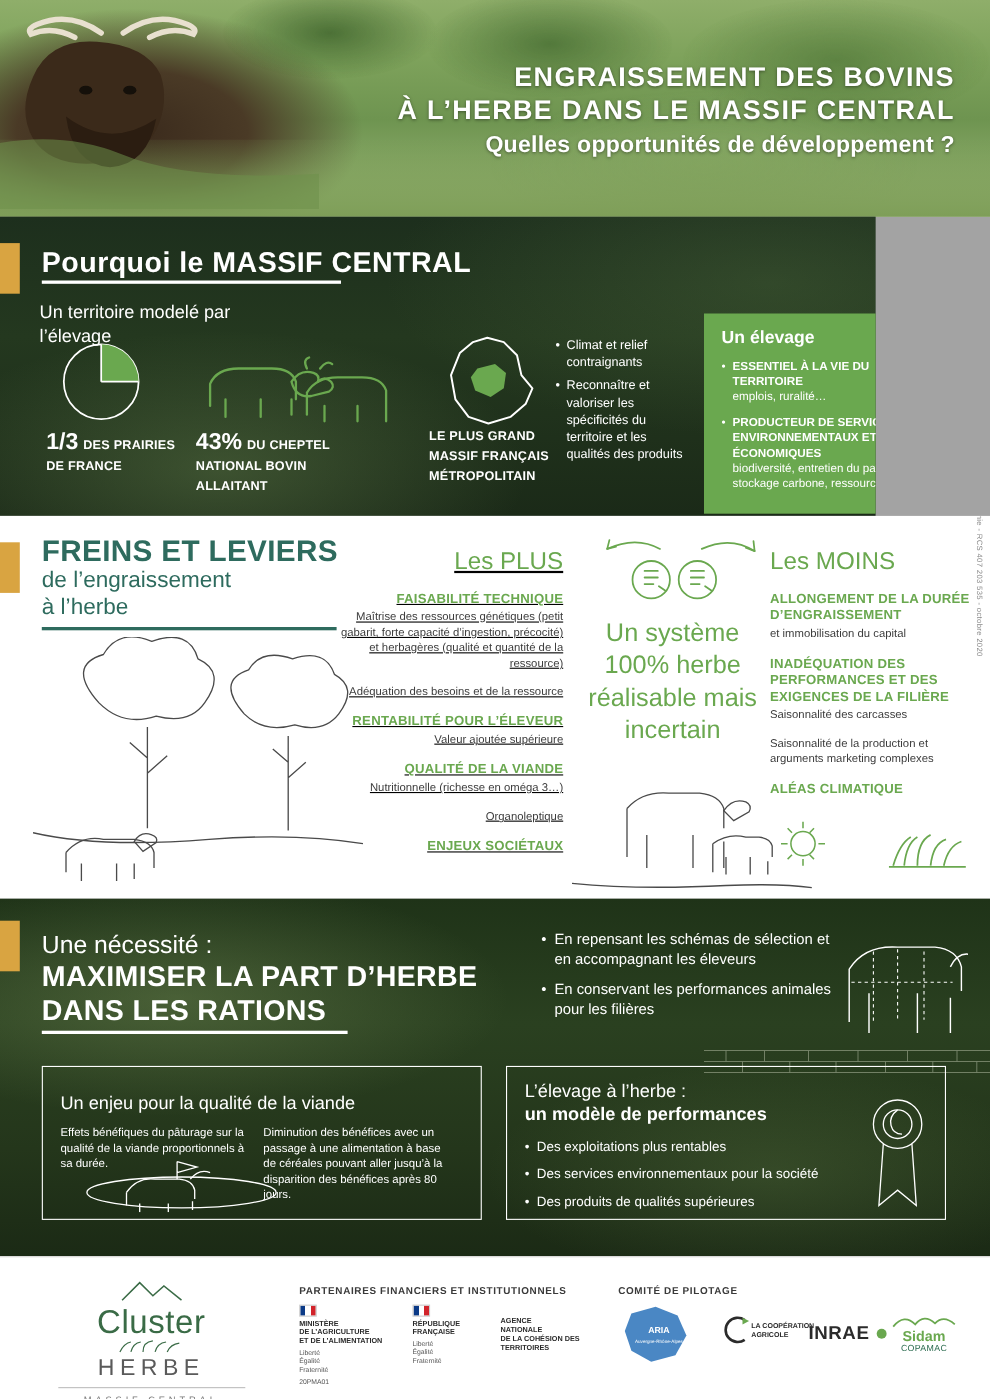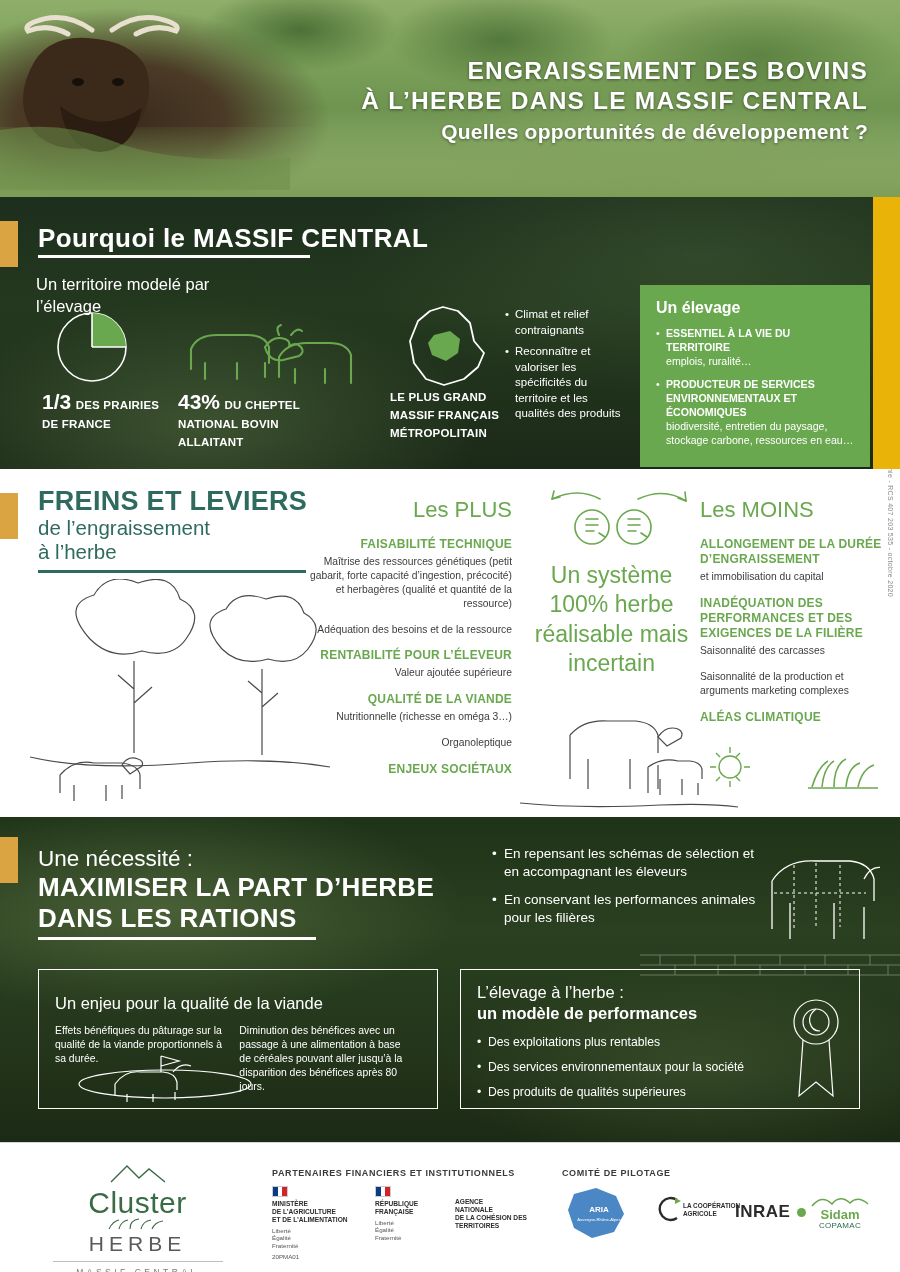--- a/index.html
+++ b/index.html
@@ -3,21 +3,21 @@
 <meta charset="utf-8">
 <style>
   * { box-sizing: border-box; margin: 0; padding: 0; }
   body {
     width: 900px; height: 1272px;
     font-family: "Liberation Sans", sans-serif;
     background: #ffffff;
     position: relative;
     overflow: hidden;
   }
-  .poster { position: relative; width: 900px; height: 1272px; background:#eab308; }
+  .poster { position: relative; width: 900px; height: 1272px; background:#a3a3a3; }
 
   
   .hero {
     position: relative; width: 900px; height: 197px;
     background:
       radial-gradient(ellipse 300px 160px at 120px 120px, #3a2a1c 0%, #4a3a26 35%, rgba(74,58,38,0) 70%),
       linear-gradient(to bottom, #8fae6a 0%, #7fa35c 25%, #6e9450 55%, #9cb97a 100%);
     overflow: hidden;
   }
   .hero-bg-trees {
@@ -43,21 +43,21 @@
   }
   .hero-l1, .hero-l2 {
     font-size:24.5px; font-weight:bold; letter-spacing:1.2px; line-height:1.22;
   }
   .hero-l3 {
     font-size:21px; font-weight:bold; line-height:1.5; letter-spacing:.2px;
   }
 
   
   .sec1 {
-    position:relative; width:873px; height:272px;
+    position:relative; width:796px; height:272px;
     background: linear-gradient(to bottom, #1d2f1d 0%, #24381f 40%, #1b2a18 100%);
     overflow:hidden;
   }
   .sec1-photo {
     position:absolute; inset:0;
     background:
       radial-gradient(ellipse 400px 180px at 200px 230px, rgba(120,150,90,.35) 0%, rgba(0,0,0,0) 70%),
       radial-gradient(ellipse 500px 200px at 700px 60px, rgba(90,120,70,.30) 0%, rgba(0,0,0,0) 70%);
   }
   .tab-left {
@@ -95,21 +95,21 @@
   .green-card .hd { font-weight:bold; text-transform:uppercase; }
 
   
   .sec2 { position:relative; width:900px; height:348px; background:#ffffff; overflow:hidden; }
   .tab-left2 { position:absolute; left:0; top:24px; width:18px; height:46px; background:#d9a441; }
   .s2-title { position:absolute; left:38px; top:18px; width:300px; }
   .s2-t1 { font-size:27px; font-weight:bold; color:#2e6b5e; letter-spacing:.3px; line-height:1.08; }
   .s2-t2 { font-size:20.5px; color:#2e6b5e; line-height:1.18; }
   .s2-rule { position:absolute; left:38px; top:101px; width:268px; height:2.5px; background:#2e6b5e; }
 
-  .col-plus { position:absolute; left:300px; top:28px; width:212px; text-align:right; }
+  .col-plus { position:absolute; left:300px; top:28px; width:212px; text-align:right;text-decoration:underline; }
   .col-moins { position:absolute; left:700px; top:28px; width:190px; }
   .col-hd { font-size:22px; color:#6aa84f; margin-bottom:14px; }
   .blk-hd { font-size:12px; font-weight:bold; color:#6aa84f; letter-spacing:.2px; line-height:1.25; margin-bottom:3px; text-transform:uppercase; }
   .blk-tx { font-size:10.3px; color:#3c3c3c; line-height:1.35; margin-bottom:12px; }
 
   .center-claim {
     position:absolute; left:524px; top:92px; width:175px; text-align:center;
     font-size:23px; color:#6aa84f; line-height:1.28;
   }
   .arrow-zone { position:absolute; left:534px; top:18px; width:170px; height:70px; }

